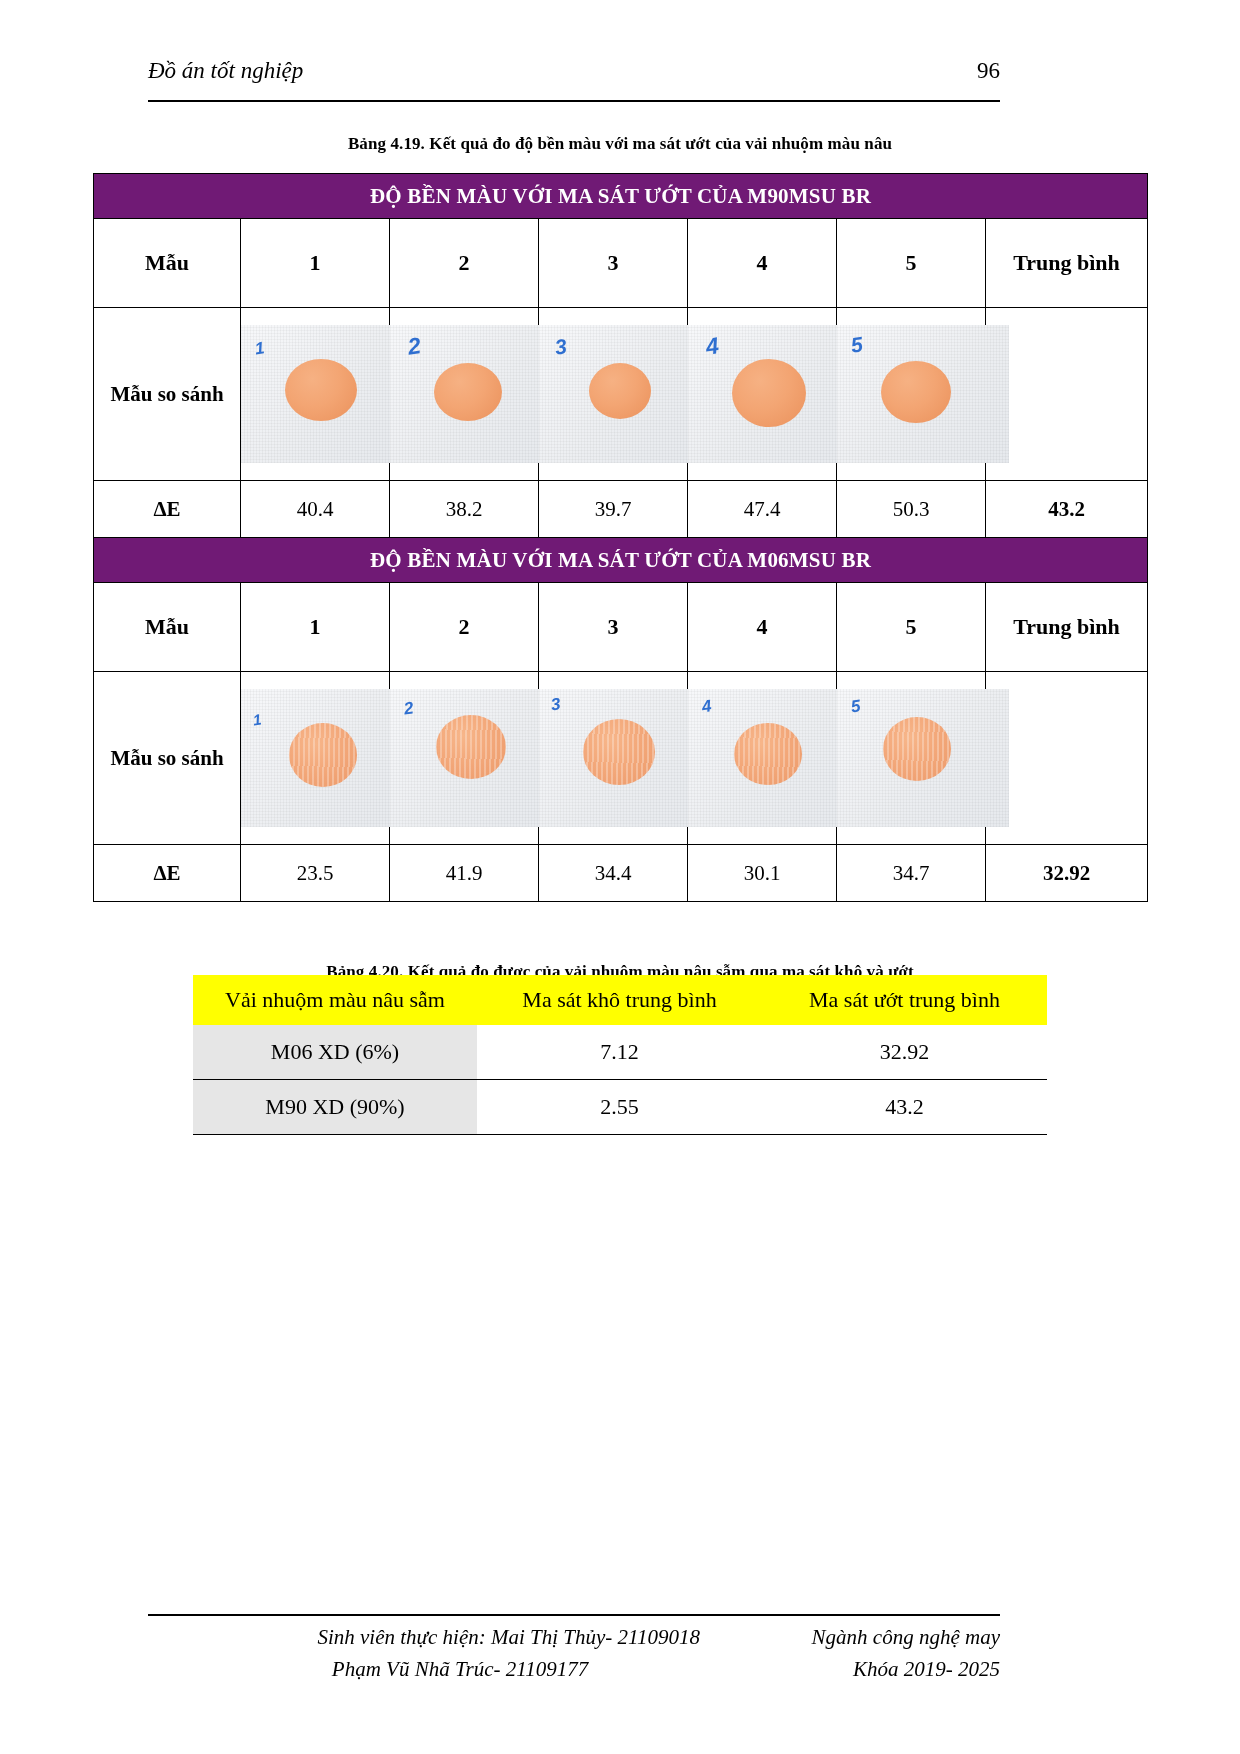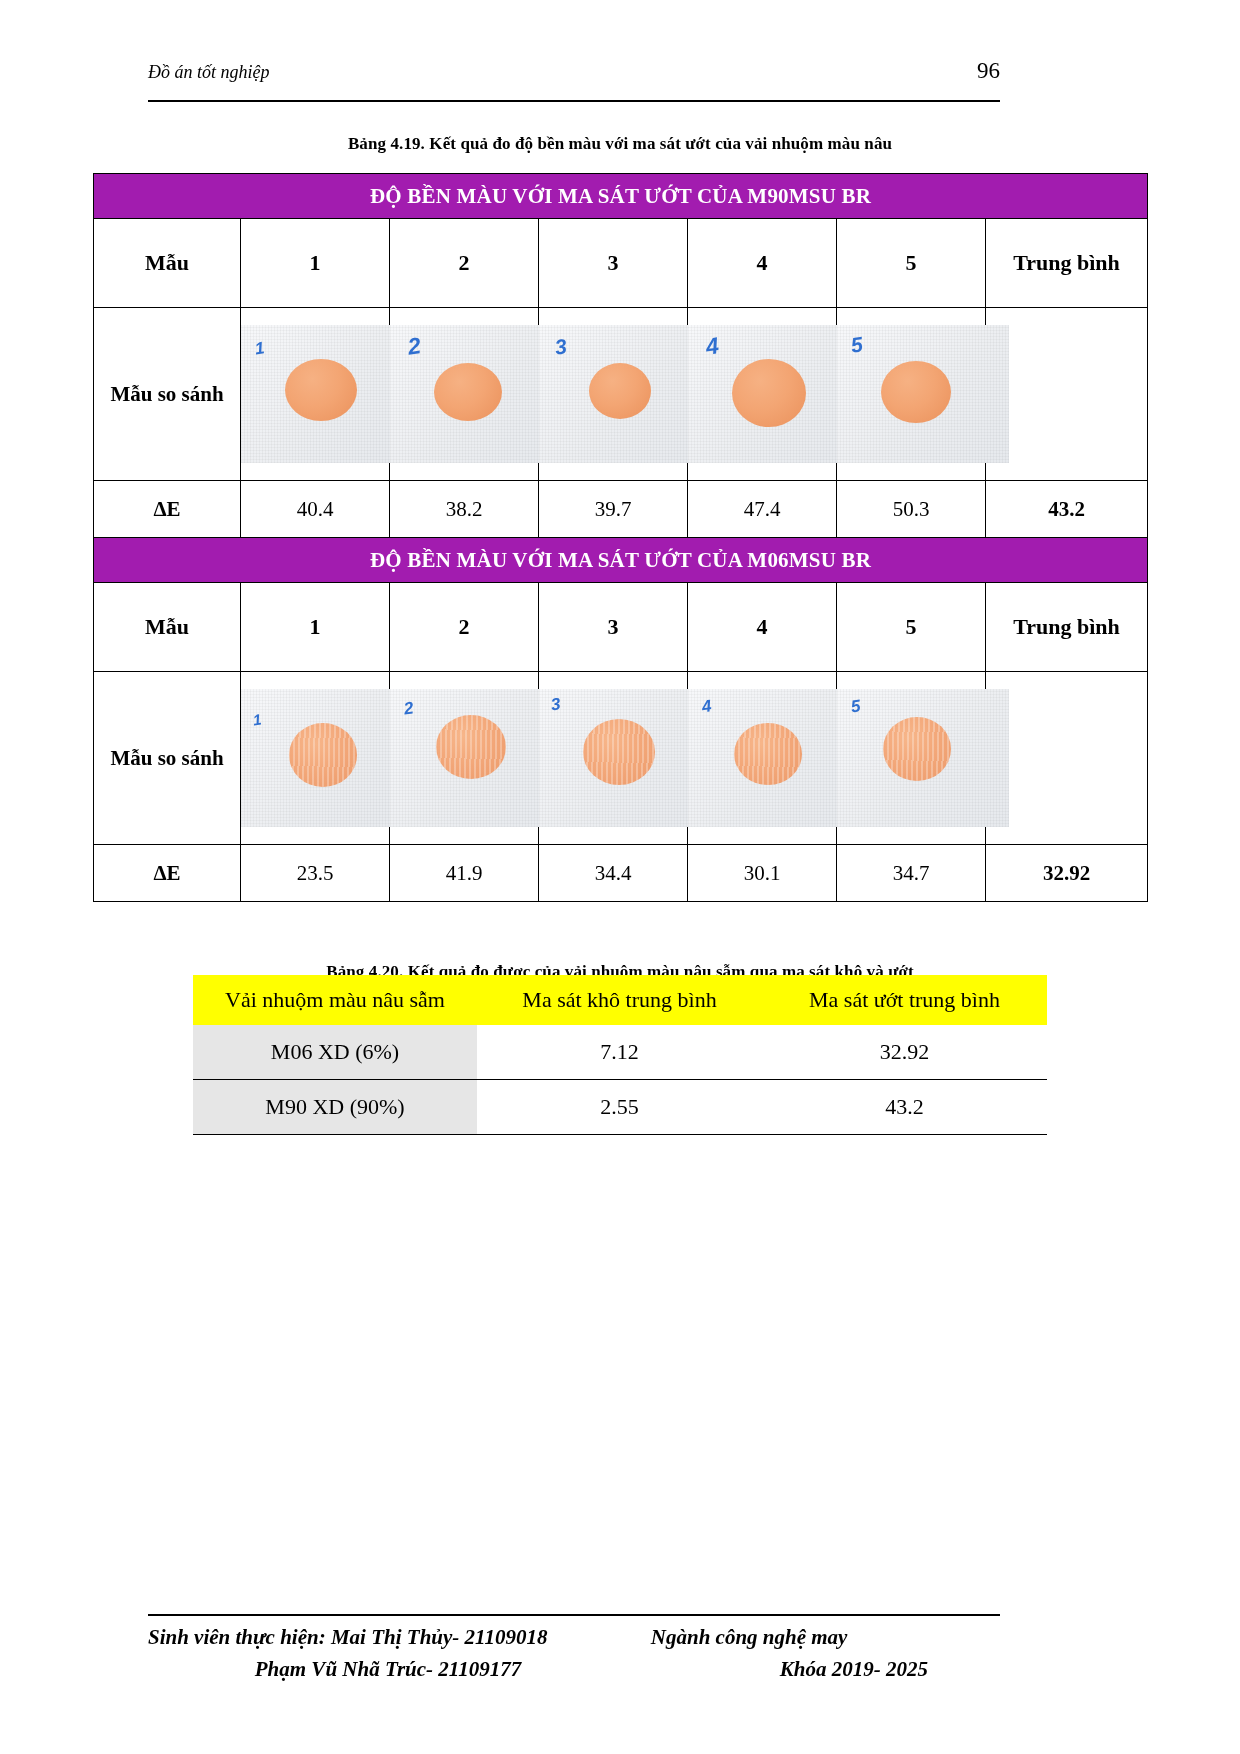--- a/index.html
+++ b/index.html
@@ -27,21 +27,21 @@
     position: absolute;
     left: 148px;
     top: 58px;
     width: 852px;
     display: flex;
     align-items: baseline;
     justify-content: space-between;
   }
   .header-left {
     font-style: italic;
-    font-size: 18px;
+    font-size: 23px;
     font-family: "Liberation Serif", serif;
   }
   .header-right {
     font-size: 23px;
   }
   .header-rule {
     position: absolute;
     left: 148px;
     top: 100px;
     width: 852px;
@@ -71,21 +71,21 @@
     table-layout: fixed;
   }
   .tbl419 td, .tbl419 th {
     border: 1.6px solid #000;
     text-align: center;
     vertical-align: middle;
     font-size: 21px;
     padding: 0;
   }
   .band {
-    background: #a21caf;
+    background: #701a75;
     color: #ffffff;
     font-weight: bold;
     font-size: 21.5px;
     height: 44px;
     letter-spacing: 0.2px;
   }
   .hdr-row td { font-weight: bold; height: 88px; font-size: 22px; }
   .hdr-row td.two-line { line-height: 1.25; }
   .samp-row td { height: 172px; }
   .samp-row td.label { font-weight: bold; font-size: 21px; line-height: 1.35; }
@@ -164,23 +164,22 @@
   .footer {
     position: absolute;
     left: 148px;
     top: 1622px;
     width: 852px;
     font-style: italic;
     font-size: 21px;
   }
   .footer .row {
     display: flex;
-    justify-content: flex-start;
+    justify-content: flex-end;
     line-height: 1.5;
-    font-weight: bold;
   }
   .footer .left2 {
     text-align: center;
     width: 480px;
   }
   .footer .right2 {
     text-align: right;
     width: 300px;
   }
 </style>

